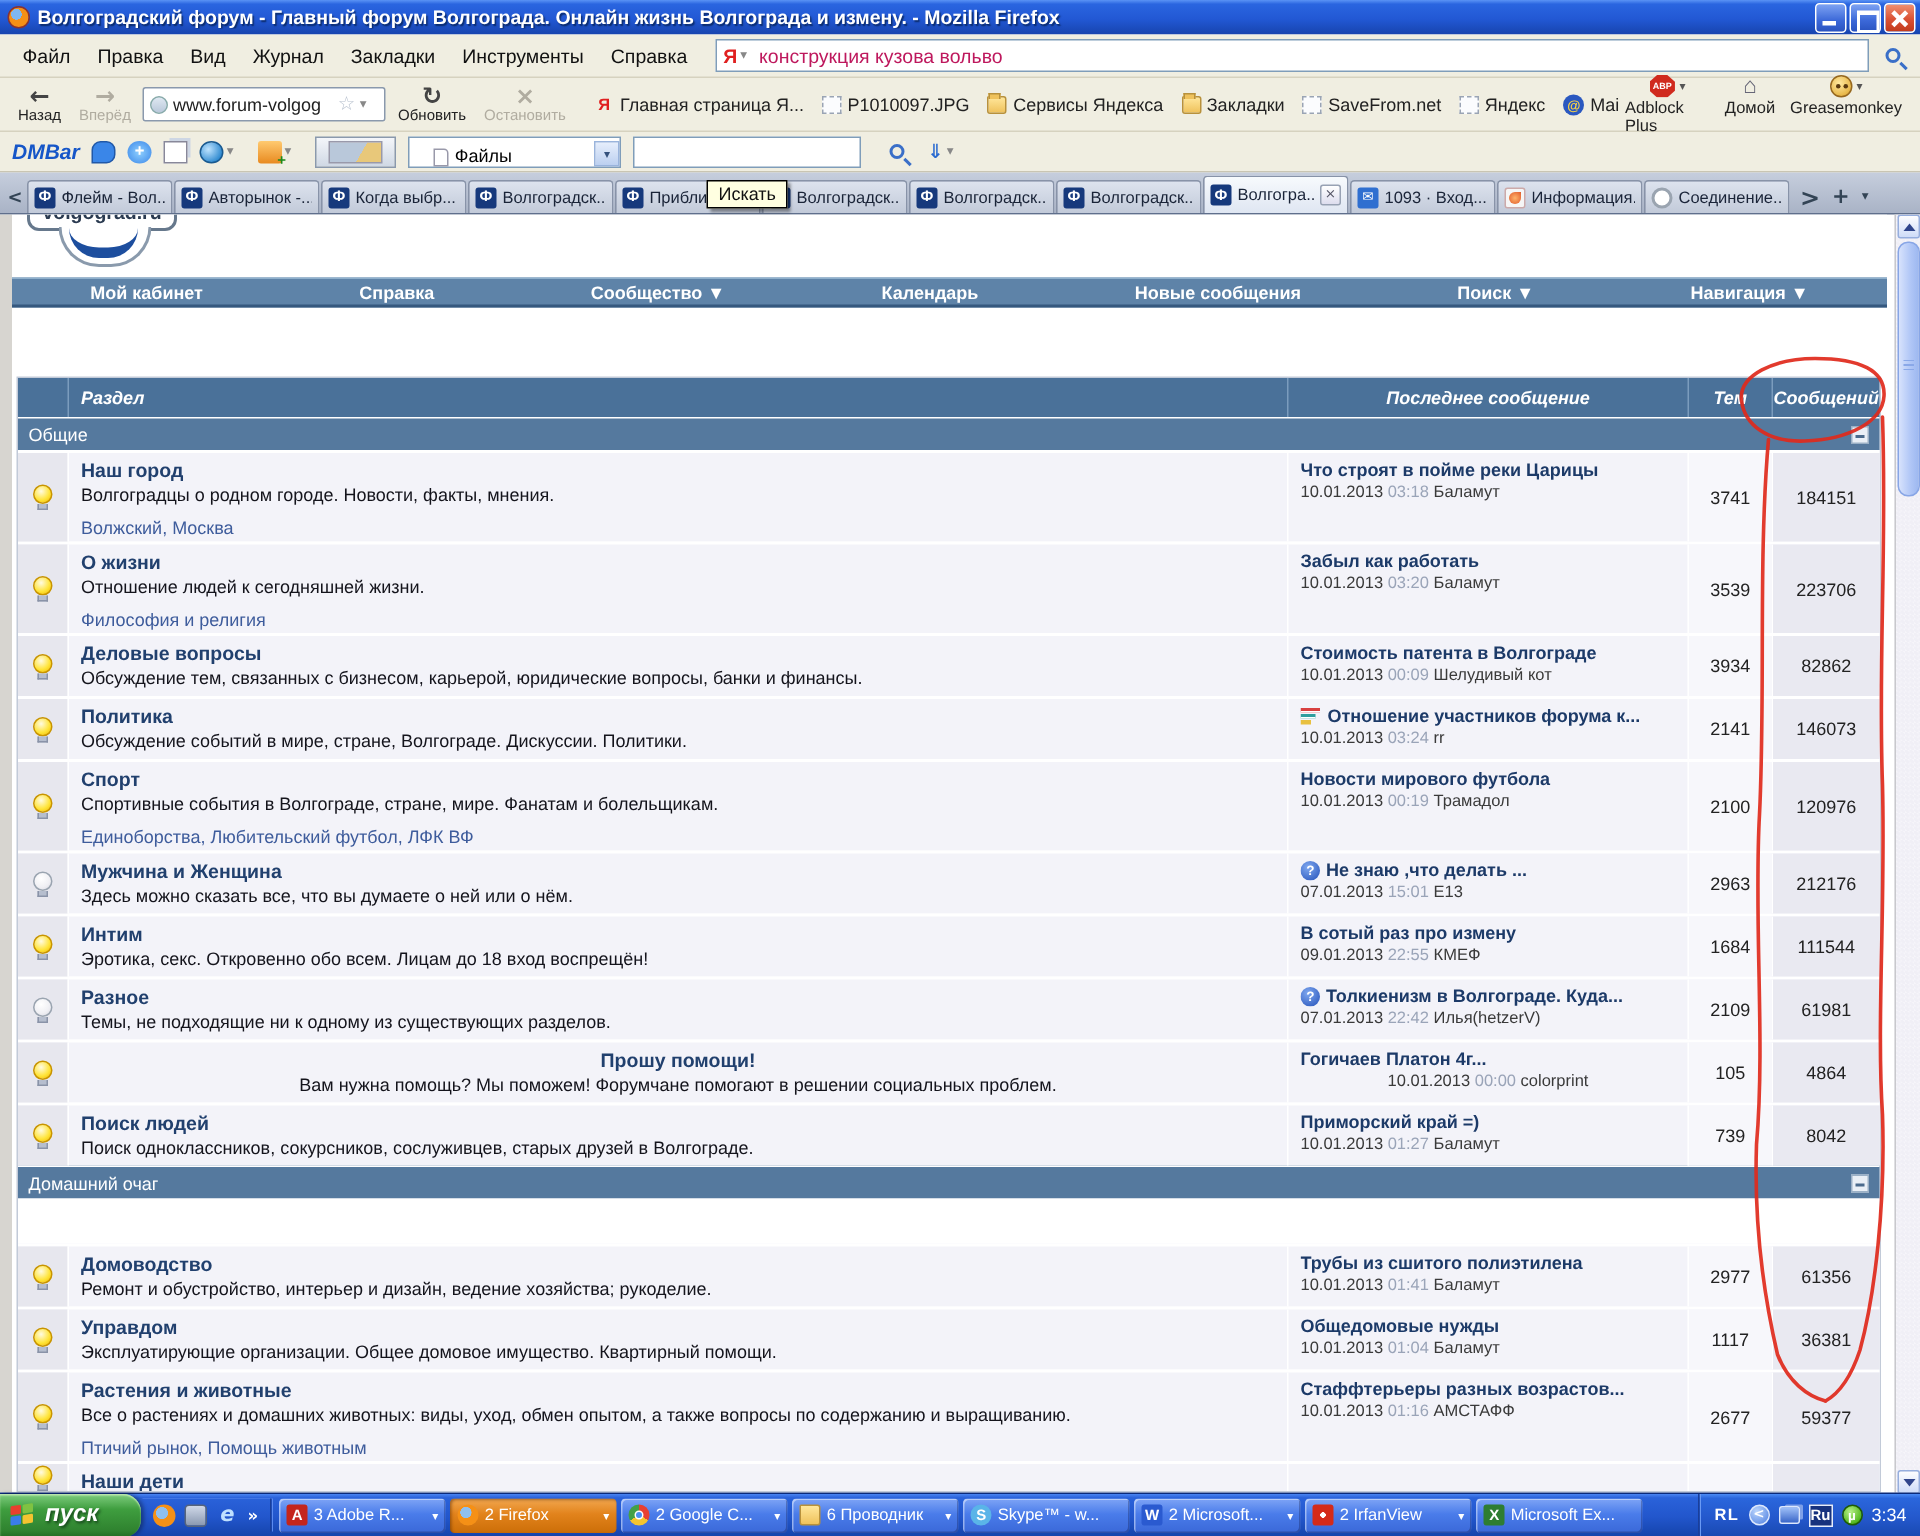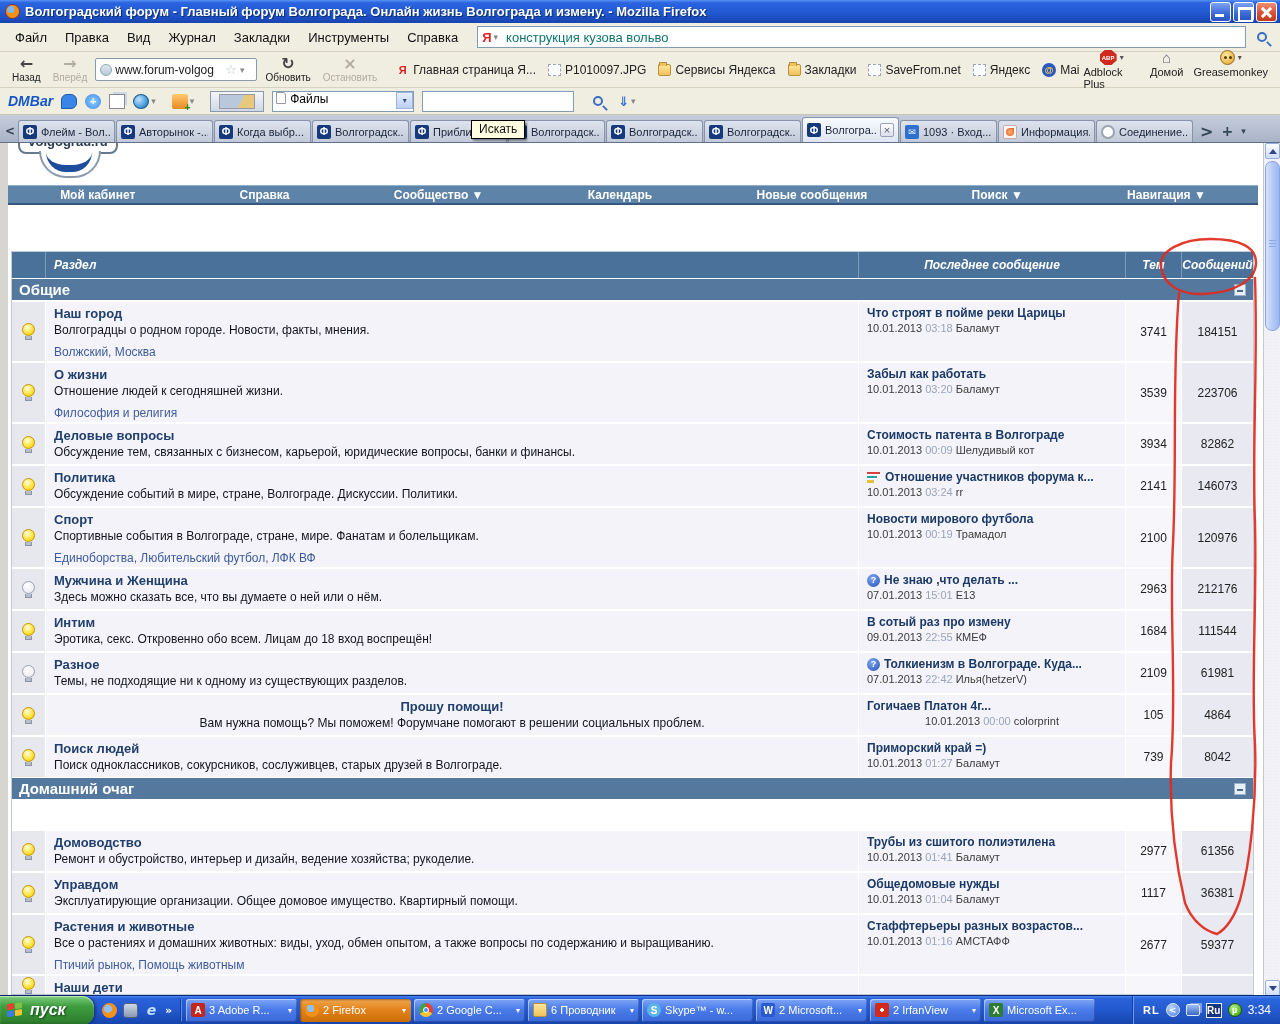--- a/index.html
+++ b/index.html
@@ -23,21 +23,21 @@
   .wbtn.max::after { content:""; position:absolute; left:4px; top:4px; width:11px; height:10px; border:2px solid #fff; border-top-width:3px; }
   .wbtn.close::before, .wbtn.close::after { content:""; position:absolute; left:3px; top:8px; width:13px; height:3px; background:#fff; transform:rotate(45deg); }
   .wbtn.close::after { transform:rotate(-45deg); }
 
   
   .menubar { height:29px; background:#f0eee1; border-bottom:1px solid #d6d2bf; display:flex; align-items:center; padding:0 6px; font-size:13px; color:#111; }
   .menu-item { padding:3px 9px; cursor:default; }
   .searchbar { flex:1; margin-left:10px; height:22px; background:#fff; border:1px solid #7f9db9; display:flex; align-items:center; padding:0 4px; font-size:13px; }
   .ya-logo { color:#e02020; font-weight:bold; margin-right:2px; }
   .mini-dd { color:#888; font-size:9px; margin-right:8px; }
-  .search-text { color:#0f766e; }
+  .search-text { color:#be185d; }
   .magnify-btn { width:24px; height:22px; margin-left:4px; display:flex; align-items:center; justify-content:center; }
   .mag { width:10px; height:10px; border:2px solid #3a6fc8; border-radius:50%; position:relative; }
   .mag::after { content:""; position:absolute; width:6px; height:2px; background:#3a6fc8; transform:rotate(45deg); left:7px; top:9px; }
 
   
   .navbar { height:36px; background:#f0eee1; border-bottom:1px solid #d6d2bf; display:flex; align-items:center; padding:0 8px; gap:4px; }
   .nav-btn { display:flex; flex-direction:column; align-items:center; font-size:10px; color:#222; line-height:11px; padding:0 4px; }
   .nav-btn .big { font-size:16px; line-height:16px; font-weight:bold; color:#444; }
   .nav-btn.disabled, .nav-btn.disabled .big { color:#b0aca0; }
   .urlbar { width:168px; height:23px; background:#fff; border:1px solid #8a99ad; border-radius:2px; display:flex; align-items:center; padding:0 4px; font-size:12px; gap:3px; }
@@ -66,21 +66,21 @@
   .dm-logo { font-weight:bold; font-size:14px; color:#1656c8; font-style:italic; }
   .dm-ic { width:16px; height:15px; display:inline-block; }
   .dm-chat { background:#3a86e8; border-radius:6px 6px 6px 0; border:1px solid #2058a8; }
   .dm-add { background:radial-gradient(#8fd0ff,#3a86e8); border-radius:50%; color:#fff; font-weight:bold; font-size:11px; text-align:center; line-height:14px; }
   .dm-pages { background:#fff; border:1px solid #889; box-shadow:3px -3px 0 -1px #cdd6e4; }
   .dm-globe { background:radial-gradient(circle at 35% 35%,#bfe4ff,#2f8ad0 75%); border-radius:50%; border:1px solid #1a5a90; }
   .dm-useradd { background:linear-gradient(#ffca70,#e88a20); border-radius:2px; position:relative; }
   .dm-useradd::after { content:"+"; position:absolute; right:-3px; bottom:-4px; color:#1a8a1a; font-weight:bold; font-size:10px; }
   .dm-snapshot { width:54px; height:21px; border:1px solid #8a99ad; background:linear-gradient(#f4f6fa,#cfd8e4); display:flex; align-items:center; justify-content:center; }
   .dm-snapshot::after { content:""; width:34px; height:13px; background:linear-gradient(120deg,#b9c8da 60%,#e8c87a 60%); border:1px solid #99a; }
-  .dm-select { width:142px; height:21px; background:#fff; border:1px solid #7f9db9; display:flex; align-items:flex-start; font-size:12px; padding-left:3px; gap:4px; }
+  .dm-select { width:142px; height:21px; background:#fff; border:1px solid #7f9db9; display:flex; align-items:flex-end; font-size:12px; padding-left:16px; gap:4px; }
   .dm-file { width:10px; height:12px; background:#fff; border:1px solid #99a; border-radius:0 3px 0 0; }
   .dm-select .val { flex:1; }
   .dm-select .dd { width:17px; height:17px; background:linear-gradient(#e6eefc,#bcd0f0); border:1px solid #9ab4dc; color:#34517c; font-size:8px; display:flex; align-items:center; justify-content:center; }
   .dm-input { width:152px; height:21px; border:1px solid #7f9db9; background:#fff; font-size:12px; padding:0 4px; font-family:inherit; }
   .dm-down { color:#2a6ad0; font-weight:bold; font-size:13px; }
 
   
   .tabbar { height:27px; background:linear-gradient(#c6cedd,#a9b3c6); display:flex; align-items:flex-end; padding:0 2px; position:relative; }
   .tscroll { width:16px; height:22px; display:flex; align-items:center; justify-content:center; font-weight:bold; color:#345; font-size:12px; }
   .tab { width:97px; height:22px; margin-right:1px; border:1px solid #8893a8; border-bottom:none; border-radius:3px 3px 0 0;
@@ -112,21 +112,21 @@
 
   
   .forum-table { position:absolute; left:12px; top:109px; width:1241px; font-size:12px; box-shadow:0 0 0 1px #c2cad8; background:#fff; }
   .f-header { display:flex; background:#4a7199; color:#fff; font-weight:bold; height:26px; align-items:center; }
   .f-header > div { border-left:1px solid #7b9cbd; height:100%; display:flex; align-items:center; justify-content:center;font-style:italic; }
   .f-header .h-icon { width:33px; border-left:none; }
   .f-header .h-section { flex:1; justify-content:flex-start; padding-left:8px; }
   .f-header .h-last { width:267px; }
   .f-header .h-topics { width:56px; }
   .f-header .h-posts { width:72px; }
-  .f-cat { display:flex; align-items:center; justify-content:space-between; background:#55799e; color:#fff; font-weight:bold; height:22px; padding:0 7px; border-top:1px solid #fff; font-size:15px; }
+  .f-cat { display:flex; align-items:center; justify-content:space-between; background:#55799e; color:#fff; font-weight:normal; height:22px; padding:0 7px; border-top:1px solid #fff; font-size:12px; }
   .collapse-btn { width:12px; height:12px; background:#e9eff6; border:1px solid #9ab0c6; position:relative; }
   .collapse-btn::after { content:""; position:absolute; left:2px; top:5px; width:6px; height:2px; background:#4a6a8c; }
   .f-gap { height:30px; background:#fff; }
   .f-row { display:flex; background:#f3f3f9; border-top:2px solid #fff; }
   .f-row .cell { border-left:1px solid #fff; }
   .cell-icon { width:33px; background:#e7e7ee; display:flex; align-items:center; justify-content:center; border-left:none !important; }
   .cell-main { flex:1; padding:4px 8px; overflow:hidden; }
   .f-title { color:#21406e; font-weight:bold; font-size:13px; text-decoration:none; display:inline-block; }
   .f-desc { color:#14141c; font-size:12px; margin-top:2px; white-space:nowrap; overflow:hidden; }
   .f-sub { color:#3e5c9c; font-size:12px; margin-top:8px; }

